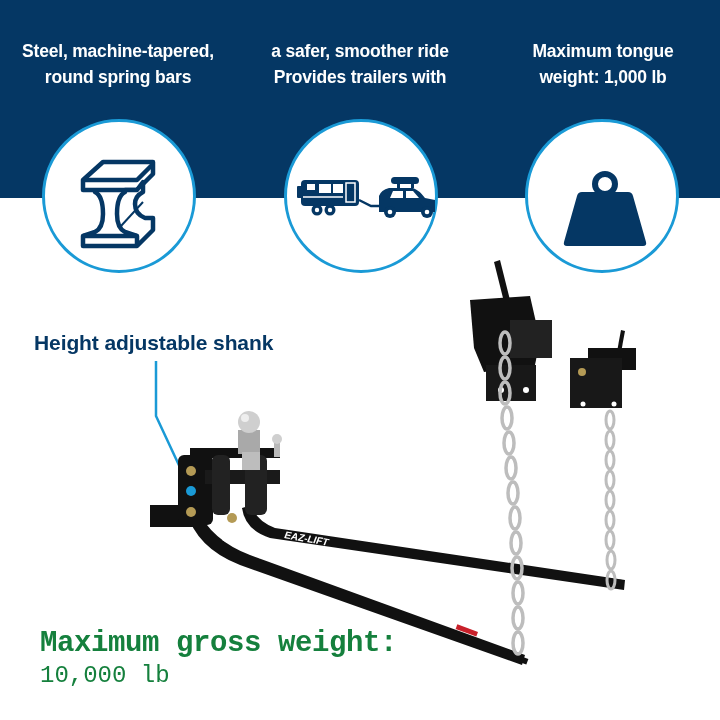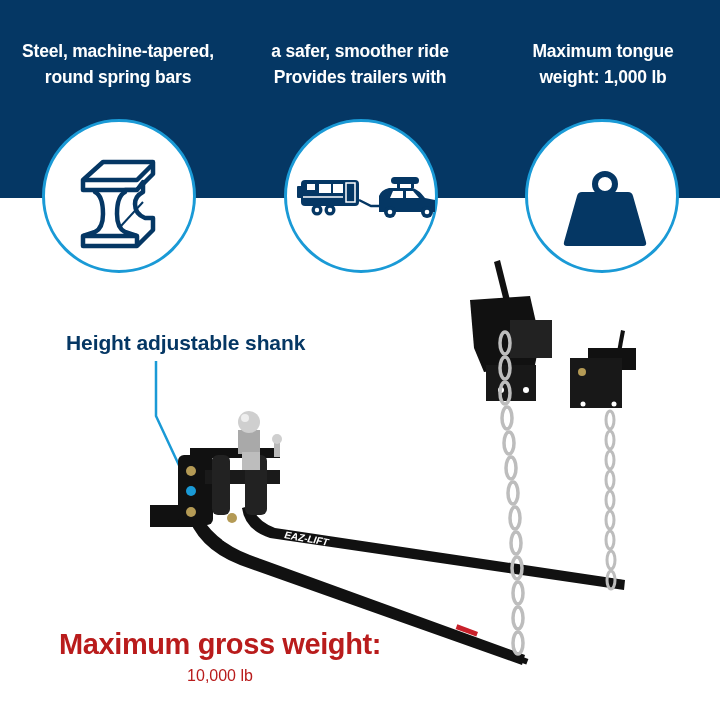--- a/index.html
+++ b/index.html
@@ -2,24 +2,24 @@
 <html><head>
 <meta charset="utf-8">
 <style>
   html,body{margin:0;padding:0;background:#fff;}
   body{width:720px;height:720px;position:relative;overflow:hidden;font-family:"Liberation Sans","DejaVu Sans",sans-serif;}
   .band{position:absolute;left:0;top:0;width:720px;height:198px;background:#053764;}
   .feat-text{position:absolute;top:38px;width:240px;text-align:center;color:#fff;font-weight:bold;font-size:17.5px;line-height:26px;letter-spacing:-0.2px;}
   .feat-text span{display:block;}
   .circle{position:absolute;top:119px;width:148px;height:148px;border-radius:50%;background:#fff;border:3px solid #1a9ad6;box-sizing:content-box;}
   .circle svg{position:absolute;left:0;top:0;width:148px;height:148px;}
-  .callout{position:absolute;left:34px;top:331px;color:#053764;font-weight:bold;font-size:21px;letter-spacing:-0.1px;margin-left:32px;}
-  .gross{position:absolute;left:40px;top:626px;width:360px;text-align:center;color:#b91c1c;}
+  .callout{position:absolute;left:34px;top:331px;color:#053764;font-weight:bold;font-size:21px;letter-spacing:-0.1px;}
+  .gross{position:absolute;left:40px;top:626px;width:360px;text-align:left;color:#15803d;font-family:Liberation Mono, monospace;}
   .gross .l1{font-weight:bold;font-size:29px;letter-spacing:-0.4px;line-height:36px;}
-  .gross .l2{font-size:16px;line-height:28px;}
+  .gross .l2{font-size:24px;line-height:28px;}
   .product{position:absolute;left:0;top:0;width:720px;height:720px;}
 </style>
 </head>
 <body>
 
 <div class="band"></div>
 
 <div class="feat-text" style="left:-2px;">
   <span>Steel, machine-tapered,</span>
   <span>round spring bars</span>

